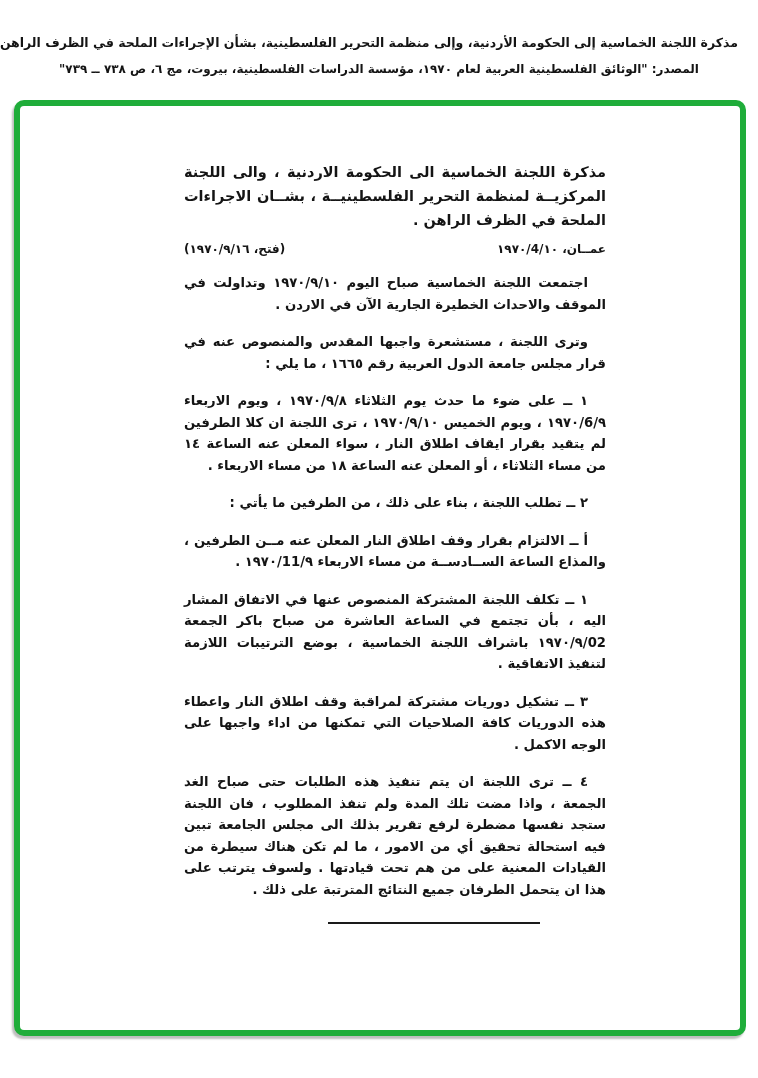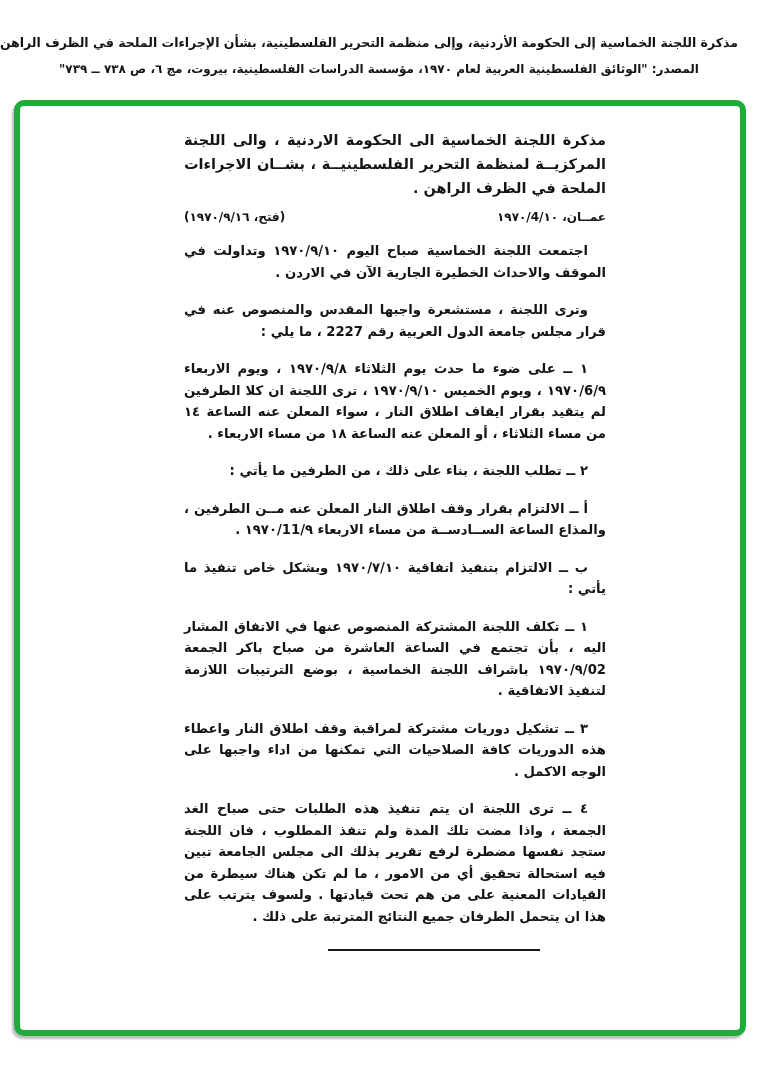--- a/index.html
+++ b/index.html
@@ -50,21 +50,21 @@
     height: 924px;
     border: 6px solid #1fad3a;
     border-radius: 10px;
     background: #ffffff;
     box-shadow: -2px 3px 2px rgba(70,70,70,0.35);
   }
   
   .doc-column {
     position: absolute;
     left: 164px;
-    top: 22px;
+    top: 54px;
     width: 422px;
     direction: rtl;
     text-align: justify;
     text-justify: inter-word;
   }
   .doc-title {
     font-size: 14.5px;
     font-weight: bold;
     line-height: 24px;
     margin: 0 0 10px 0;
@@ -108,25 +108,24 @@
 
       <p class="doc-title">مذكرة اللجنة الخماسية الى الحكومة الاردنية ، والى اللجنة المركزيــة لمنظمة التحرير الفلسطينيــة ، بشــان الاجراءات الملحة في الظرف الراهن .</p>
 
       <div class="date-row">
         <span>عمــان، ١٩٧٠/4/١٠</span>
         <span>(فتح، ١٩٧٠/٩/١٦)</span>
       </div>
 
       <div class="doc-body">
         <p>اجتمعت اللجنة الخماسية صباح اليوم ١٩٧٠/٩/١٠ وتداولت في الموقف والاحداث الخطيرة الجارية الآن في الاردن .</p>
-        <p>وترى اللجنة ، مستشعرة واجبها المقدس والمنصوص عنه في قرار مجلس جامعة الدول العربية رقم 2227 ، ما يلي :</p>
+        <p>وترى اللجنة ، مستشعرة واجبها المقدس والمنصوص عنه في قرار مجلس جامعة الدول العربية رقم ١٦٦٥ ، ما يلي :</p>
         <p>١ ــ على ضوء ما حدث يوم الثلاثاء ١٩٧٠/٩/٨ ، ويوم الاربعاء ١٩٧٠/6/٩ ، ويوم الخميس ١٩٧٠/٩/١٠ ، ترى اللجنة ان كلا الطرفين لم يتقيد بقرار ايقاف اطلاق النار ، سواء المعلن عنه الساعة ١٤ من مساء الثلاثاء ، أو المعلن عنه الساعة ١٨ من مساء الاربعاء .</p>
         <p>٢ ــ تطلب اللجنة ، بناء على ذلك ، من الطرفين ما يأتي :</p>
         <p>أ ــ الالتزام بقرار وقف اطلاق النار المعلن عنه مــن الطرفين ، والمذاع الساعة الســادســة من مساء الاربعاء ١٩٧٠/11/٩ .</p>
-        <p>ب ــ الالتزام بتنفيذ اتفاقية ١٩٧٠/٧/١٠ وبشكل خاص تنفيذ ما يأتي :</p>
         <p>١ ــ تكلف اللجنة المشتركة المنصوص عنها في الاتفاق المشار اليه ، بأن تجتمع في الساعة العاشرة من صباح باكر الجمعة ١٩٧٠/٩/02 باشراف اللجنة الخماسية ، بوضع الترتيبات اللازمة لتنفيذ الاتفاقية .</p>
         <p>٣ ــ تشكيل دوريات مشتركة لمراقبة وقف اطلاق النار واعطاء هذه الدوريات كافة الصلاحيات التي تمكنها من اداء واجبها على الوجه الاكمل .</p>
         <p>٤ ــ ترى اللجنة ان يتم تنفيذ هذه الطلبات حتى صباح الغد الجمعة ، واذا مضت تلك المدة ولم تنفذ المطلوب ، فان اللجنة ستجد نفسها مضطرة لرفع تقرير بذلك الى مجلس الجامعة تبين فيه استحالة تحقيق أي من الامور ، ما لم تكن هناك سيطرة من القيادات المعنية على من هم تحت قيادتها . ولسوف يترتب على هذا ان يتحمل الطرفان جميع النتائج المترتبة على ذلك .</p>
       </div>
 
       <div class="closing-rule"></div>
 
     </div>
   </div>
 

